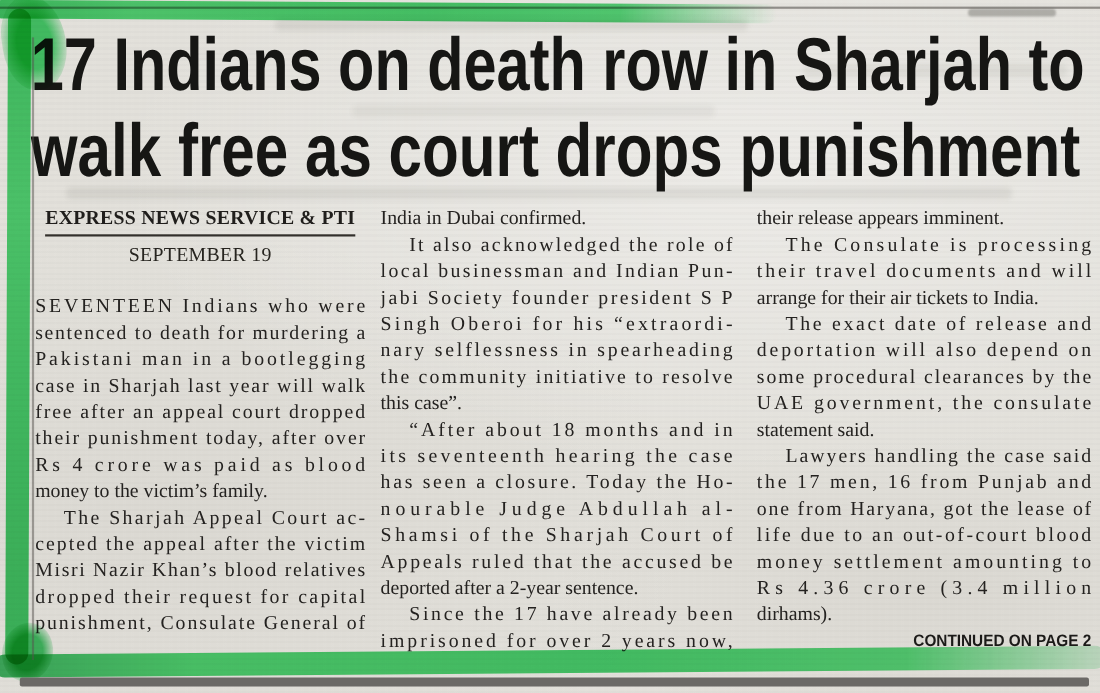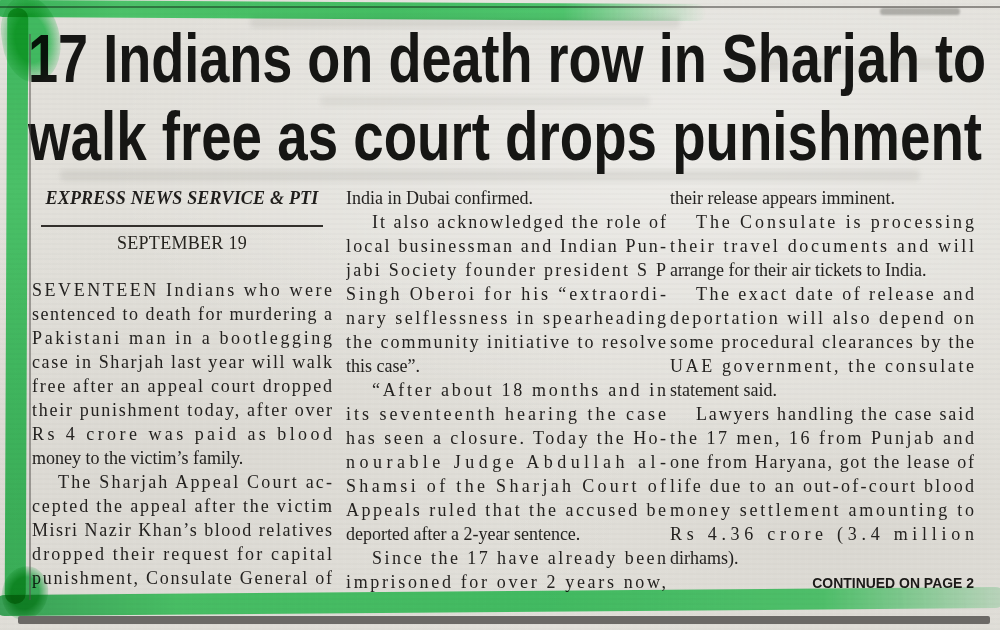--- a/index.html
+++ b/index.html
@@ -29,28 +29,28 @@
   .bar-bottom{position:absolute;left:18px;top:616px;width:972px;height:8px;background:#6b6966;border-radius:2px;}
 
   
   .headline{position:absolute;left:28px;top:0;}
   .headline text{font-family:"Liberation Sans",sans-serif;font-weight:700;font-size:68px;fill:#161614;}
 
   
   .columns{position:absolute;left:32px;top:186px;width:956px;display:flex;}
   .col{position:relative;}
   .col1{width:300px;margin-right:14px;}
-  .col2{width:320px;margin-right:4px;}
+  .col2{width:320px;margin-right:22px;}
   .col3{width:304px;}
 
   .byline-block{text-align:center;}
   .byline{
     display:block;width:94%;margin:2px auto 0 auto;
     font-weight:700;font-size:18px;letter-spacing:.2px;color:#201e1c;
-    padding-bottom:16px;border-bottom:2.5px solid #33302c;font-style:italic;
+    padding-bottom:4px;border-bottom:2.5px solid #33302c;
   }
   .dateline{margin-top:5px;font-size:18px;line-height:22px;letter-spacing:.3px;color:#26241f;}
   .body{margin-top:0;}
   .col1 .body{margin-top:24px;}
   .bline{display:block;}
   .bline text{font-family:"Liberation Serif",serif;font-size:18px;fill:#242220;}
 
   .continued{
     margin-top:4px;text-align:right;color:#1b1a18;
     font-family:"Liberation Sans",sans-serif;font-weight:700;font-size:15px;

